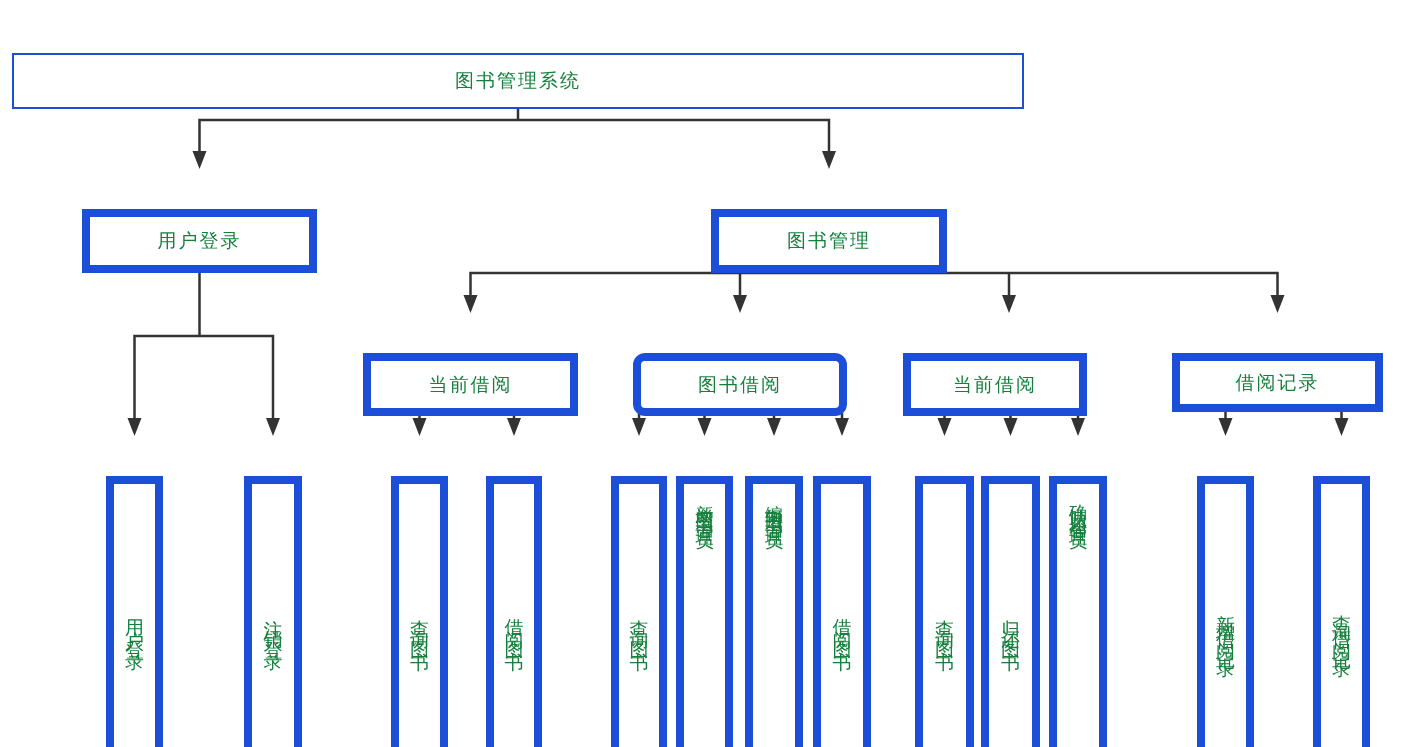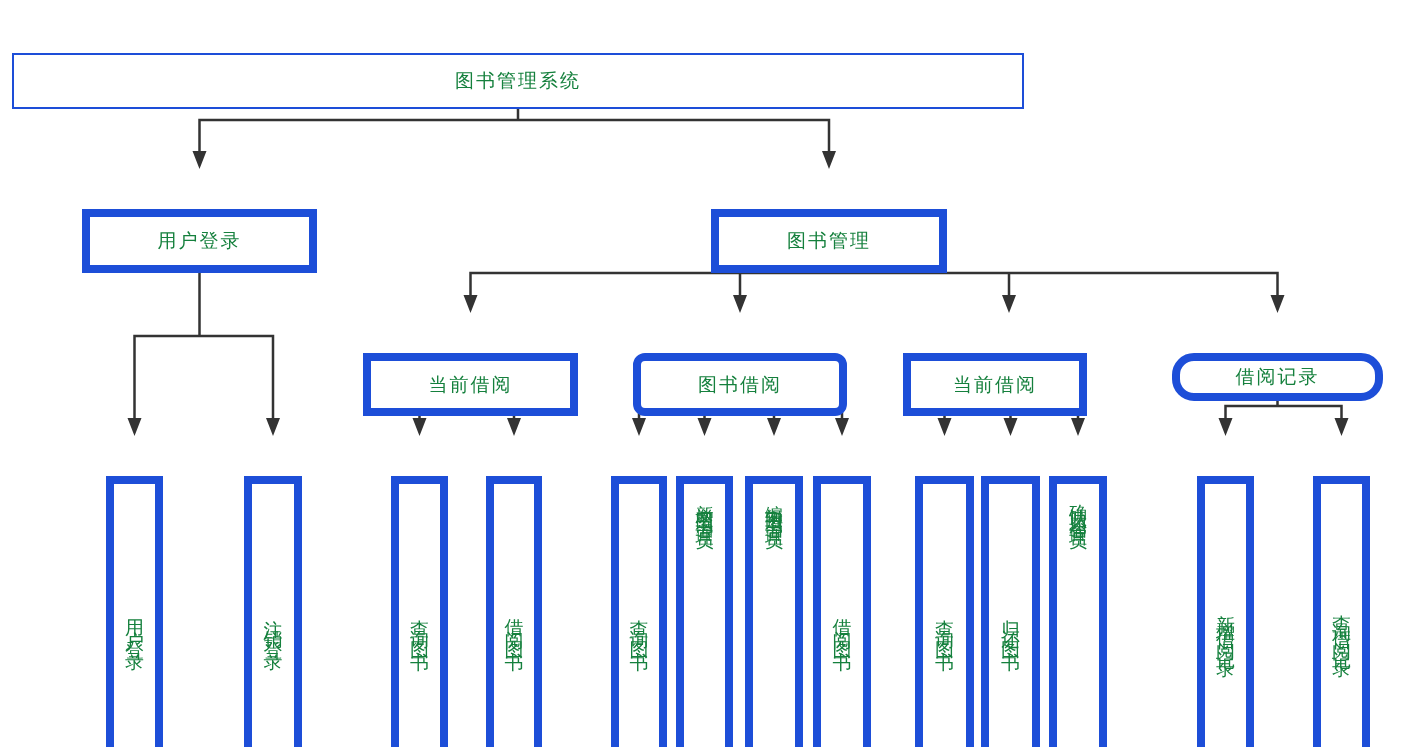--- a/index.html
+++ b/index.html
@@ -105,21 +105,21 @@
   </svg>
 
   <div class="node root" style="left:12px; top:13px; width:1012px; height:56px;">图书管理系统</div>
 
   <div class="node" style="left:82px; top:169px; width:235px; height:64px;">用户登录</div>
   <div class="node" style="left:711px; top:169px; width:236px; height:64px;font-family:Liberation Serif, serif;">图书管理</div>
 
   <div class="node" style="left:363px; top:313px; width:215px; height:63px;">当前借阅</div>
   <div class="node" style="left:633px; top:313px; width:214px; height:63px;border-radius:12px;">图书借阅</div>
   <div class="node" style="left:903px; top:313px; width:184px; height:63px;">当前借阅</div>
-  <div class="node" style="left:1172px; top:313px; width:211px; height:48px;border-radius:22px;">借阅记录</div>
+  <div class="node" style="left:1172px; top:313px; width:211px; height:59px;">借阅记录</div>
 
   <div class="node vbox" style="left:106px; top:436px; width:57px; height:299px;">用户登录</div>
   <div class="node vbox" style="left:244px; top:436px; width:58px; height:299px;">注销登录</div>
 
   <div class="node vbox" style="left:391px; top:436px; width:57px; height:299px;">查询图书</div>
   <div class="node vbox" style="left:486px; top:436px; width:56px; height:299px;">借阅图书</div>
 
   <div class="node vbox" style="left:611px; top:436px; width:56px; height:299px;">查询图书</div>
   <div class="node vbox vtop" style="left:676px; top:436px; width:57px; height:299px;">新增图书（管理员）</div>
   <div class="node vbox vtop" style="left:745px; top:436px; width:58px; height:299px;">编辑图书（管理员）</div>

